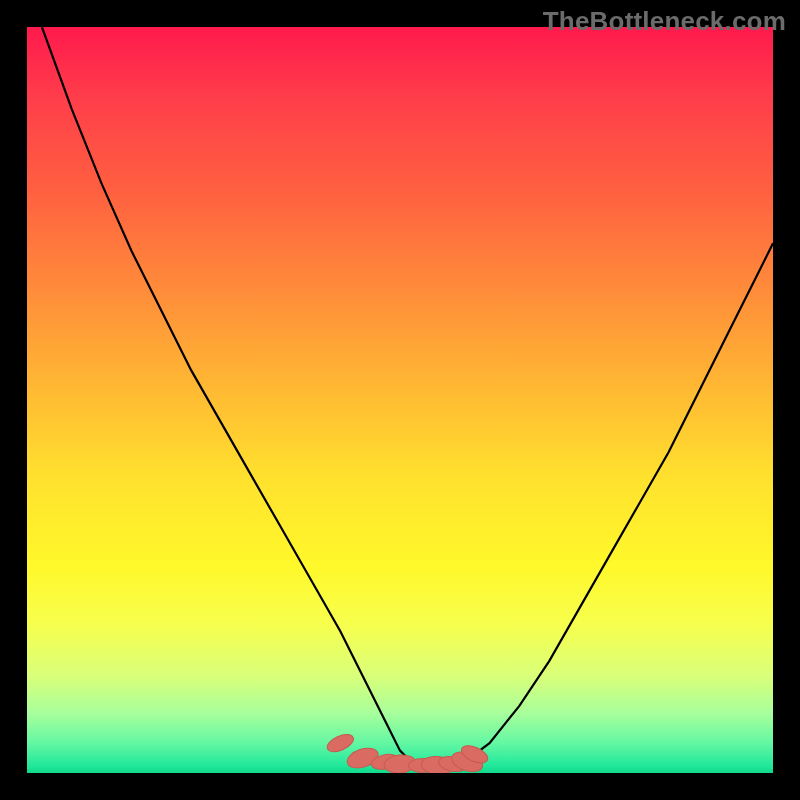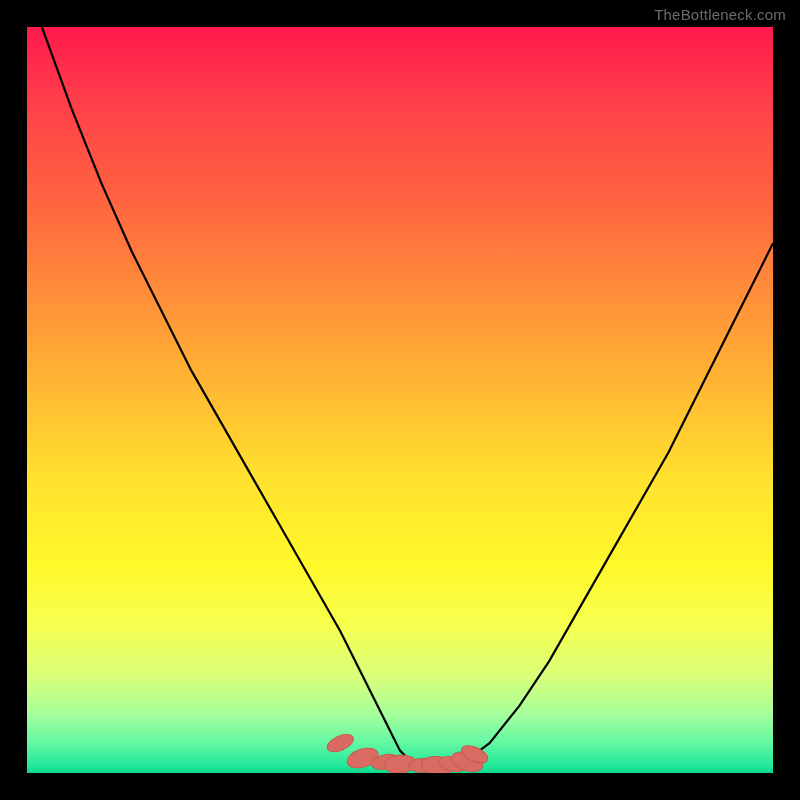--- a/index.html
+++ b/index.html
@@ -31,22 +31,22 @@
       #63f7a3 96%,
       #22e89b 99%,
       #0fd98c 100%
     );
   }
   .watermark {
     position: absolute;
     top: 6px;
     right: 14px;
     color: #6b6b6b;
-    font-size: 15px;
-    font-weight: 400;
+    font-size: 26px;
+    font-weight: 700;
     letter-spacing: 0.2px;
     user-select: none;
   }
   svg.curve {
     position: absolute;
     left: 0;
     top: 0;
     width: 746px;
     height: 746px;
     pointer-events: none;

